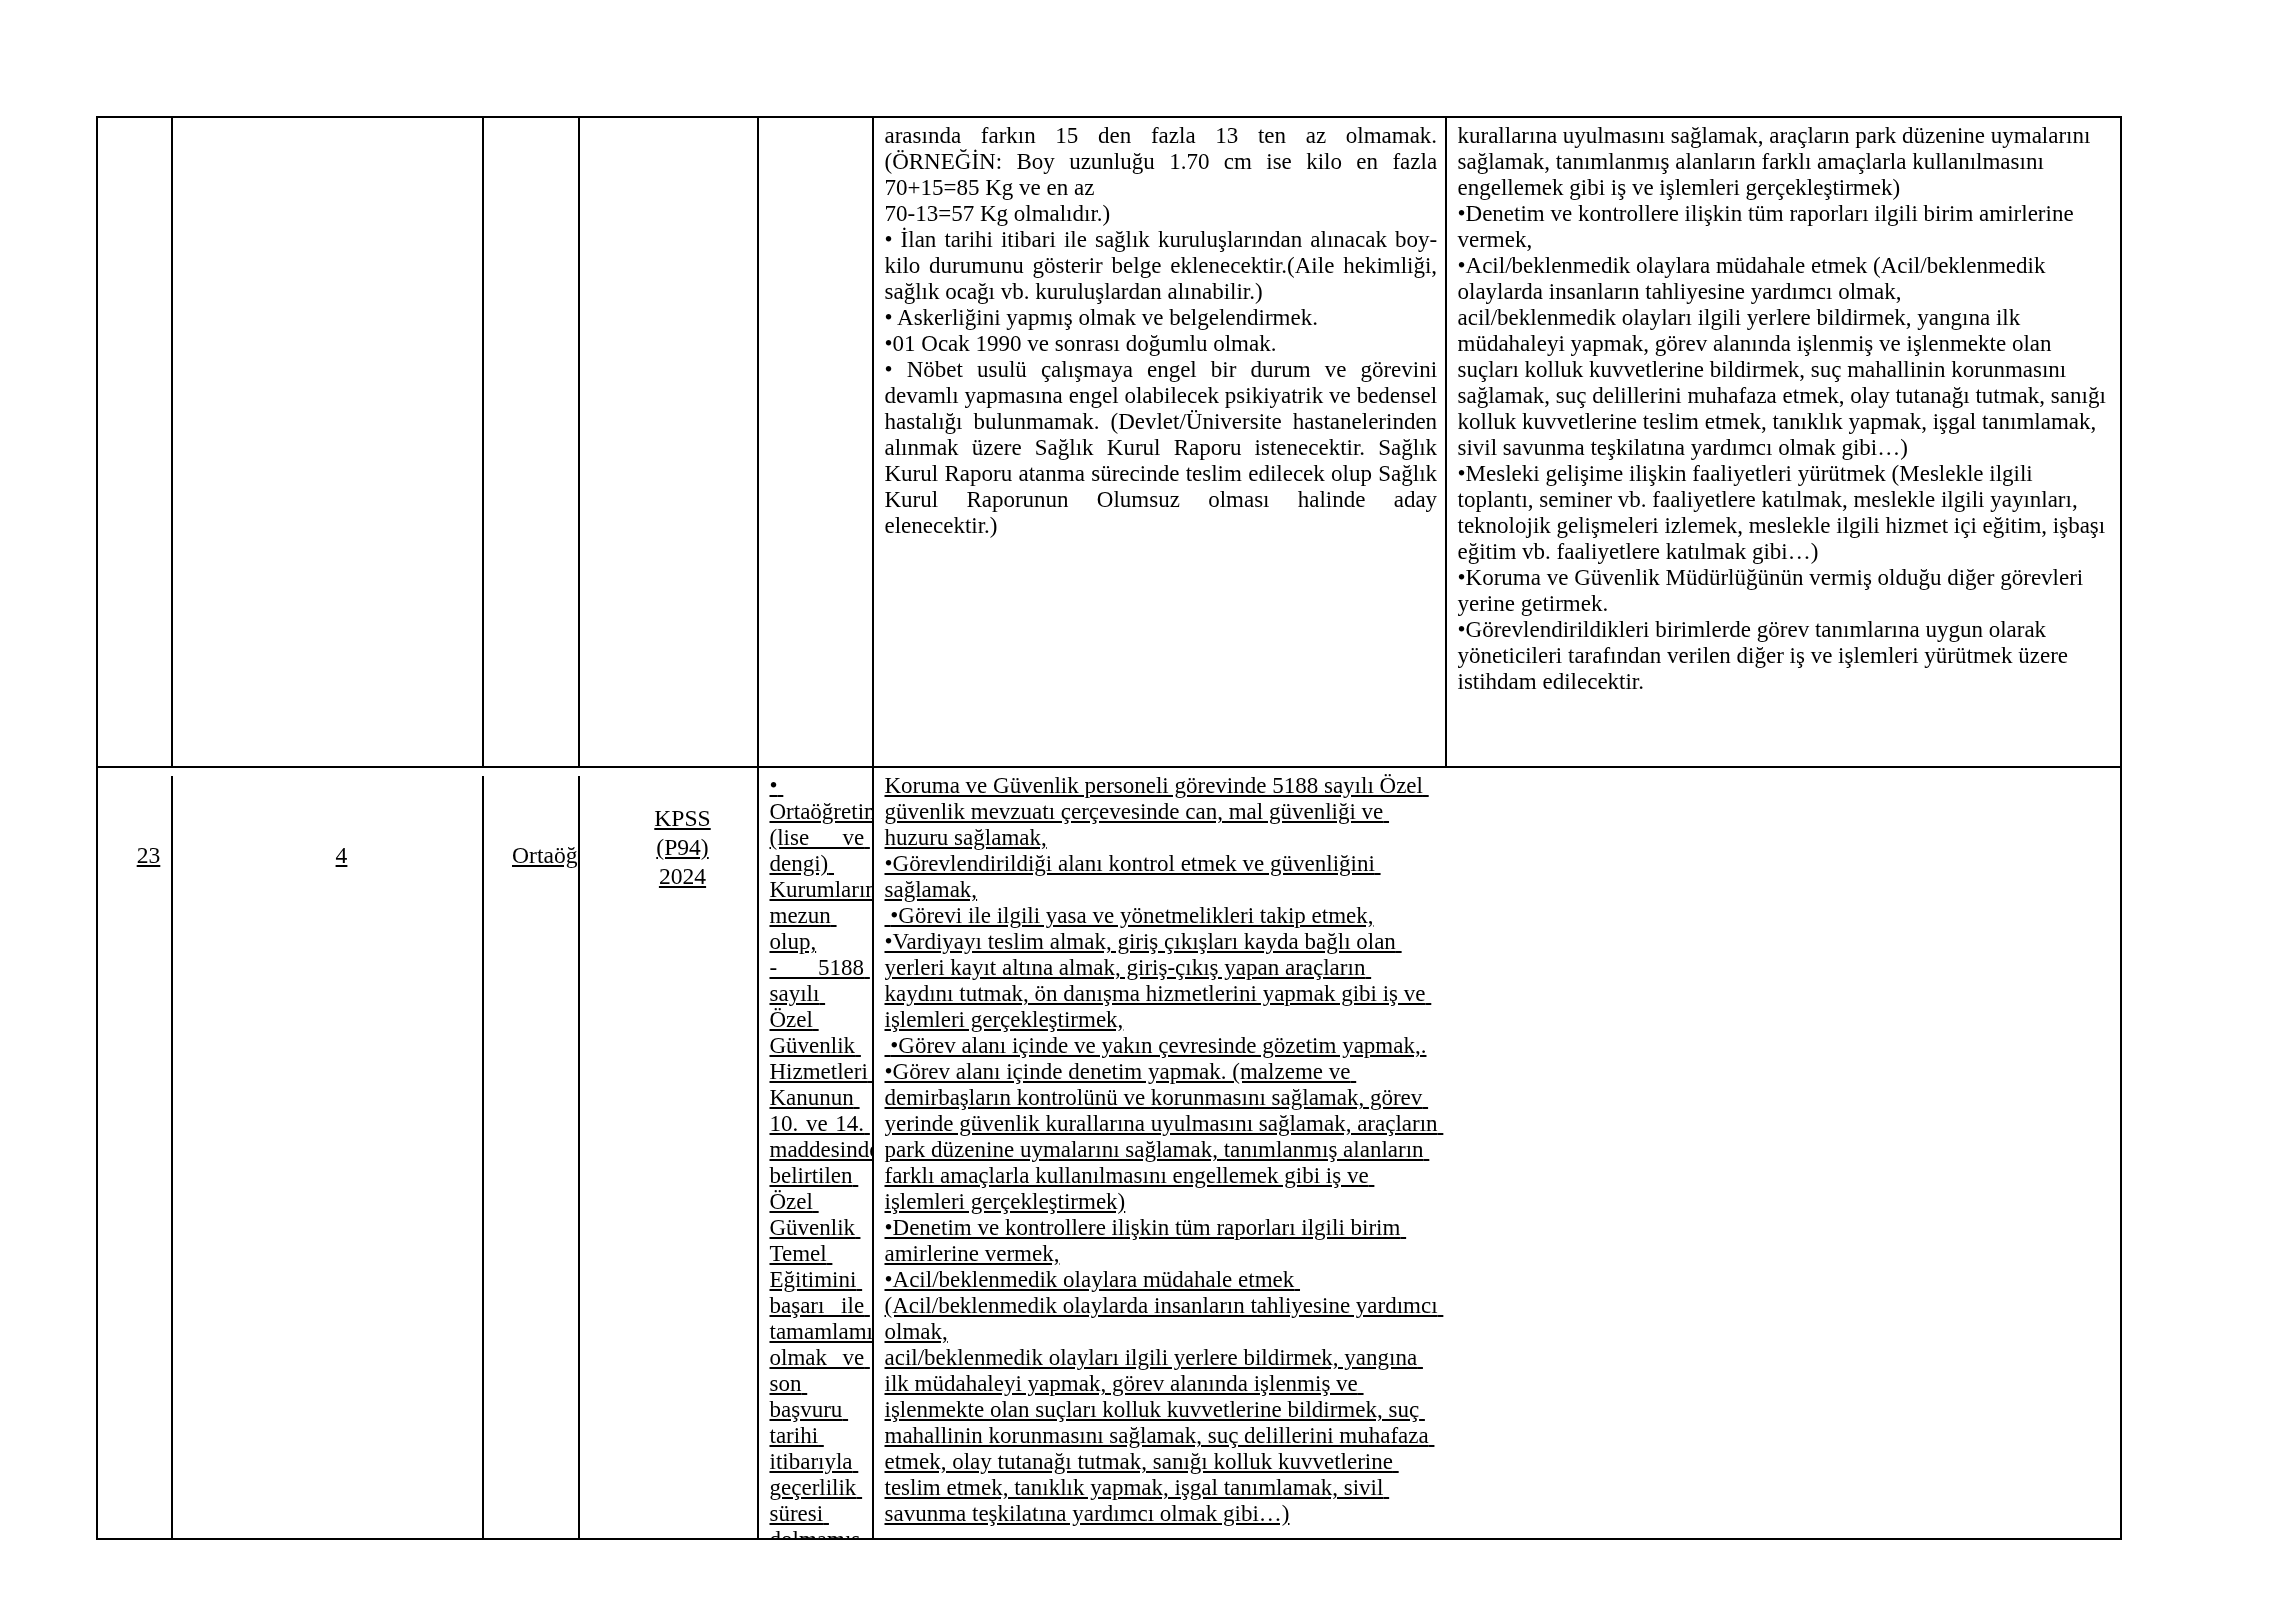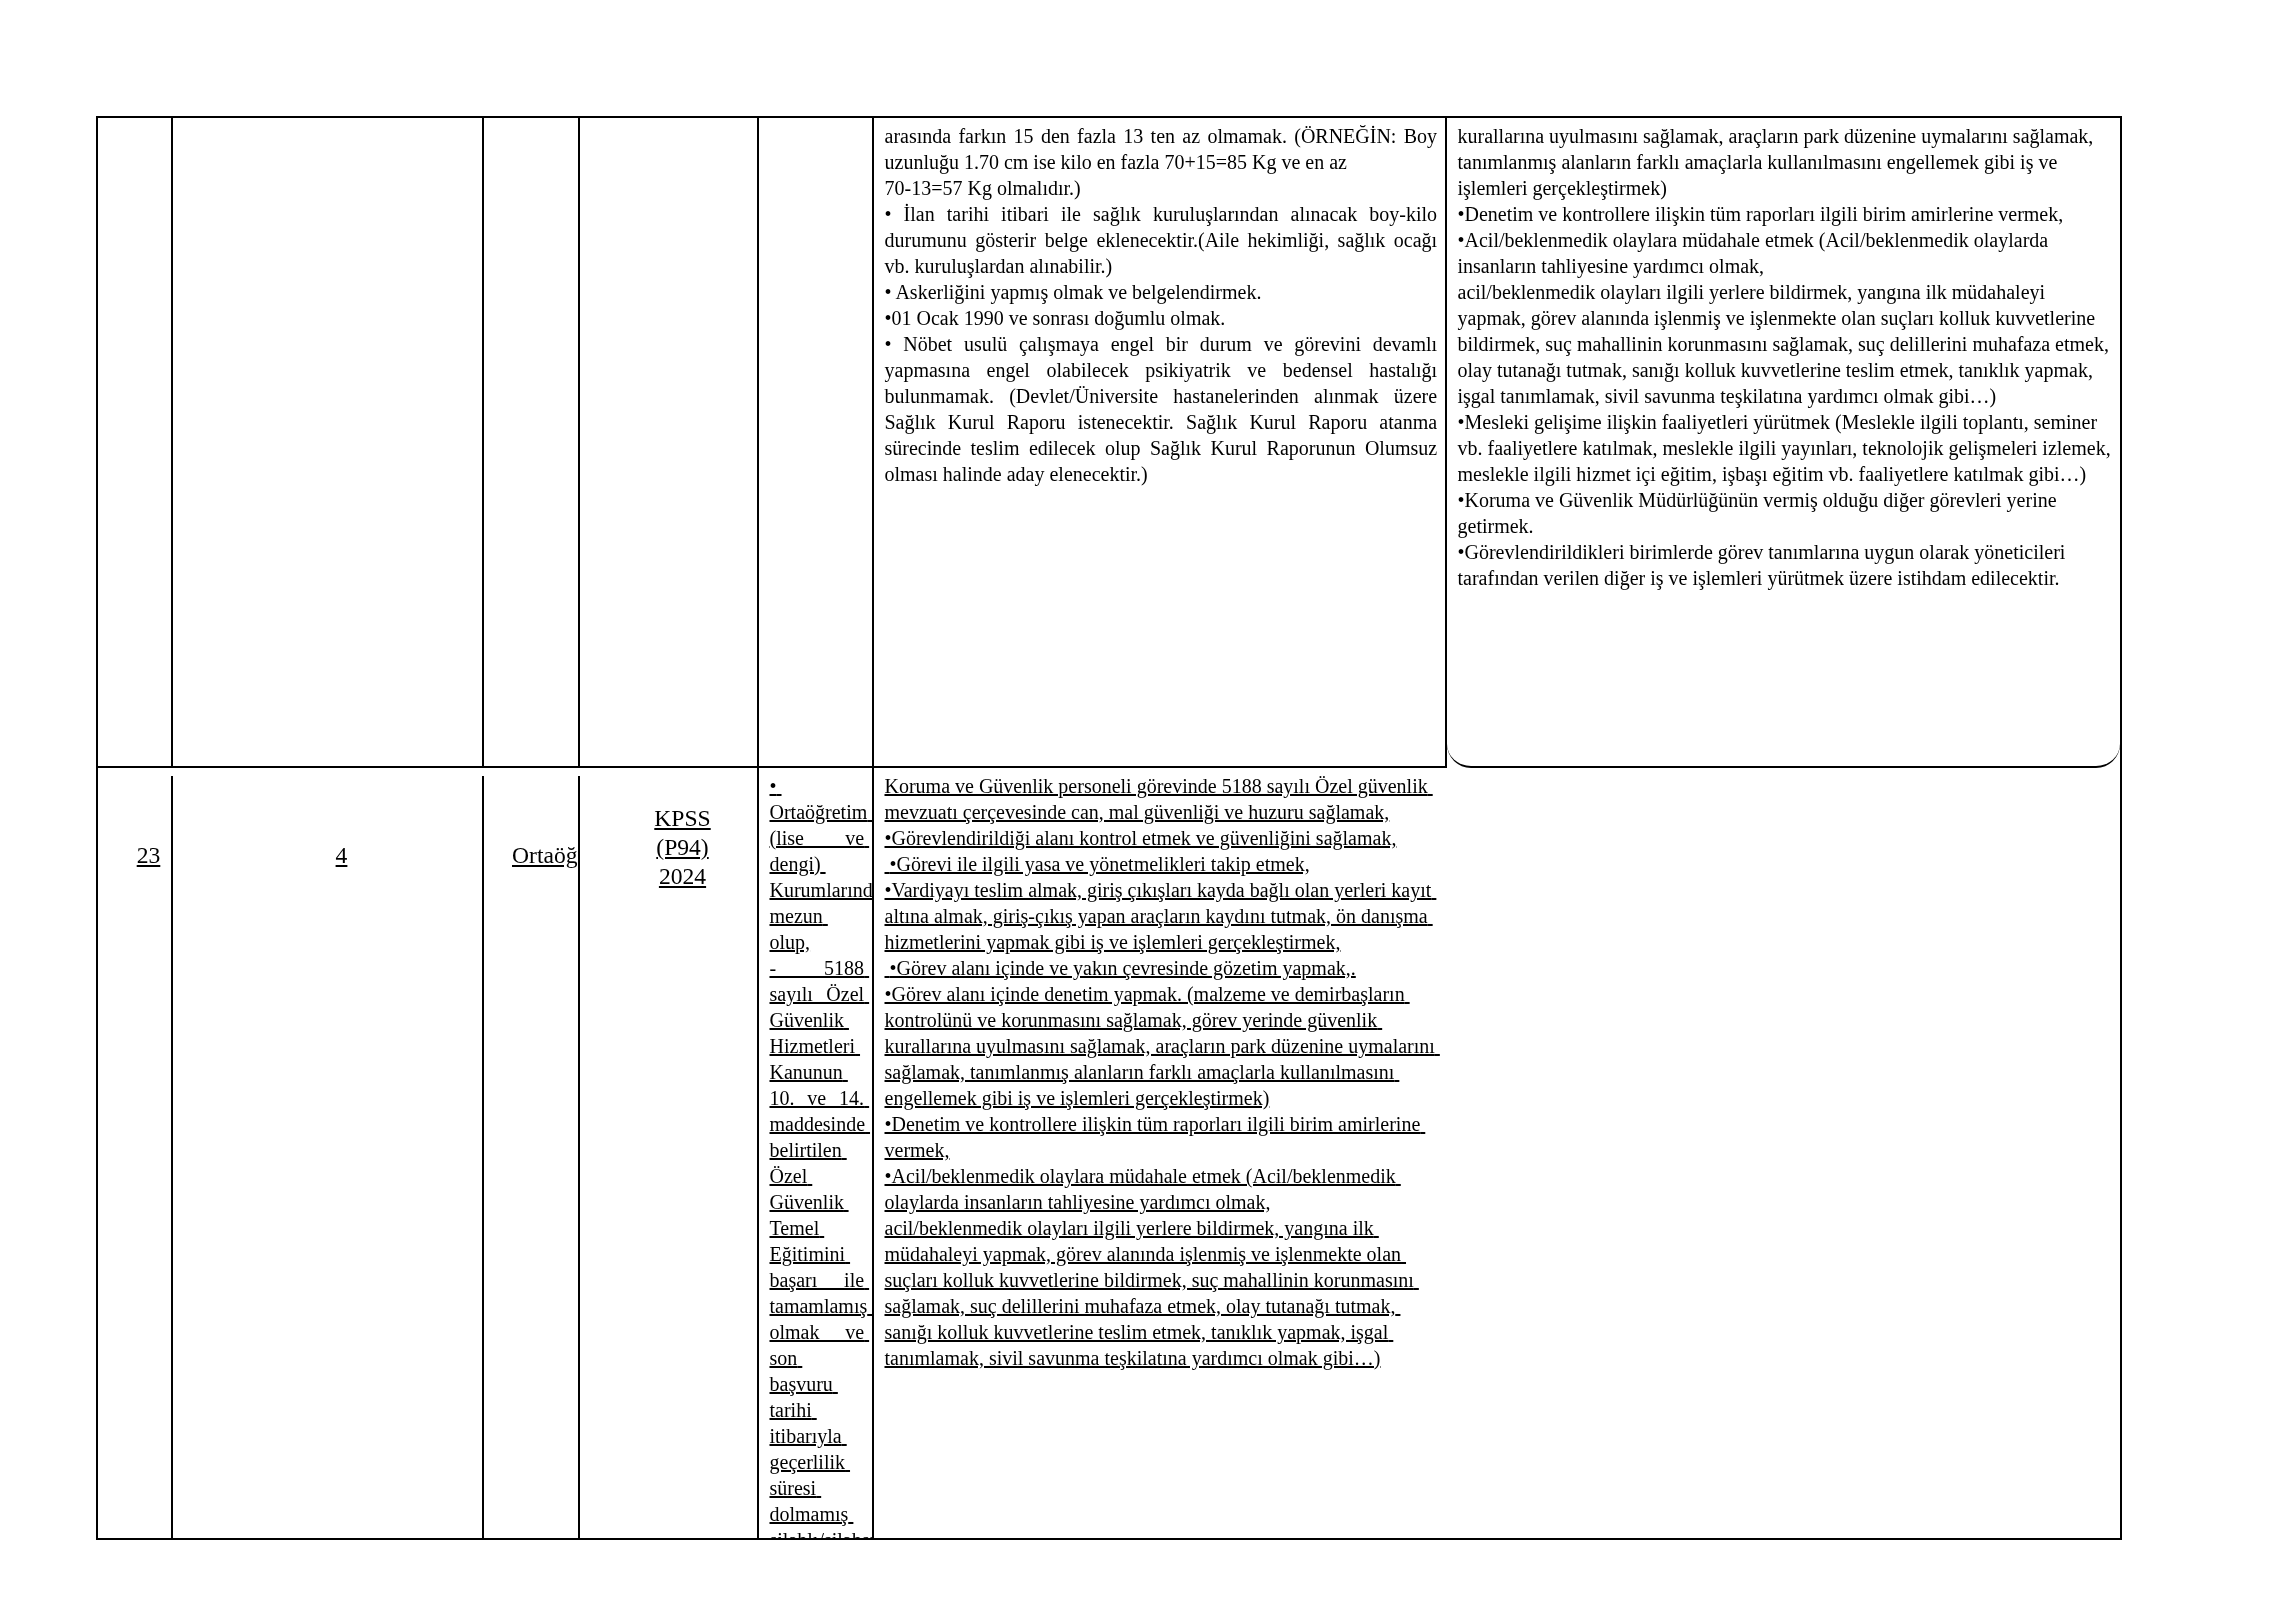--- a/index.html
+++ b/index.html
@@ -27,26 +27,26 @@
     grid-template-columns: 75px 311px 96px 179px 115px 573px 1fr;
     grid-template-rows: 650px 1fr;
     background: #ffffff;
   }
   .cell {
     box-sizing: border-box;
     border-right: 2.6px solid #000000;
     border-bottom: 2.6px solid #000000;
     overflow: hidden;
   }
-  .cell.last-col { border-right: none; border-radius: 24px; }
+  .cell.last-col { border-right: none; }
   .cell.last-row { border-bottom: none; text-decoration: underline; }
 
   
   .cell.text {
-    font-size: 20px;
+    font-size: 23px;
     line-height: 26px;
     padding: 5.2px 7.9px 3.9px 10.5px;
     white-space: pre-wrap;
   }
   .cell.text.justified { text-align: justify; }
   .cell.text.leftal    { text-align: left; }
 
   
   .cell.mid {
     text-align: center;

